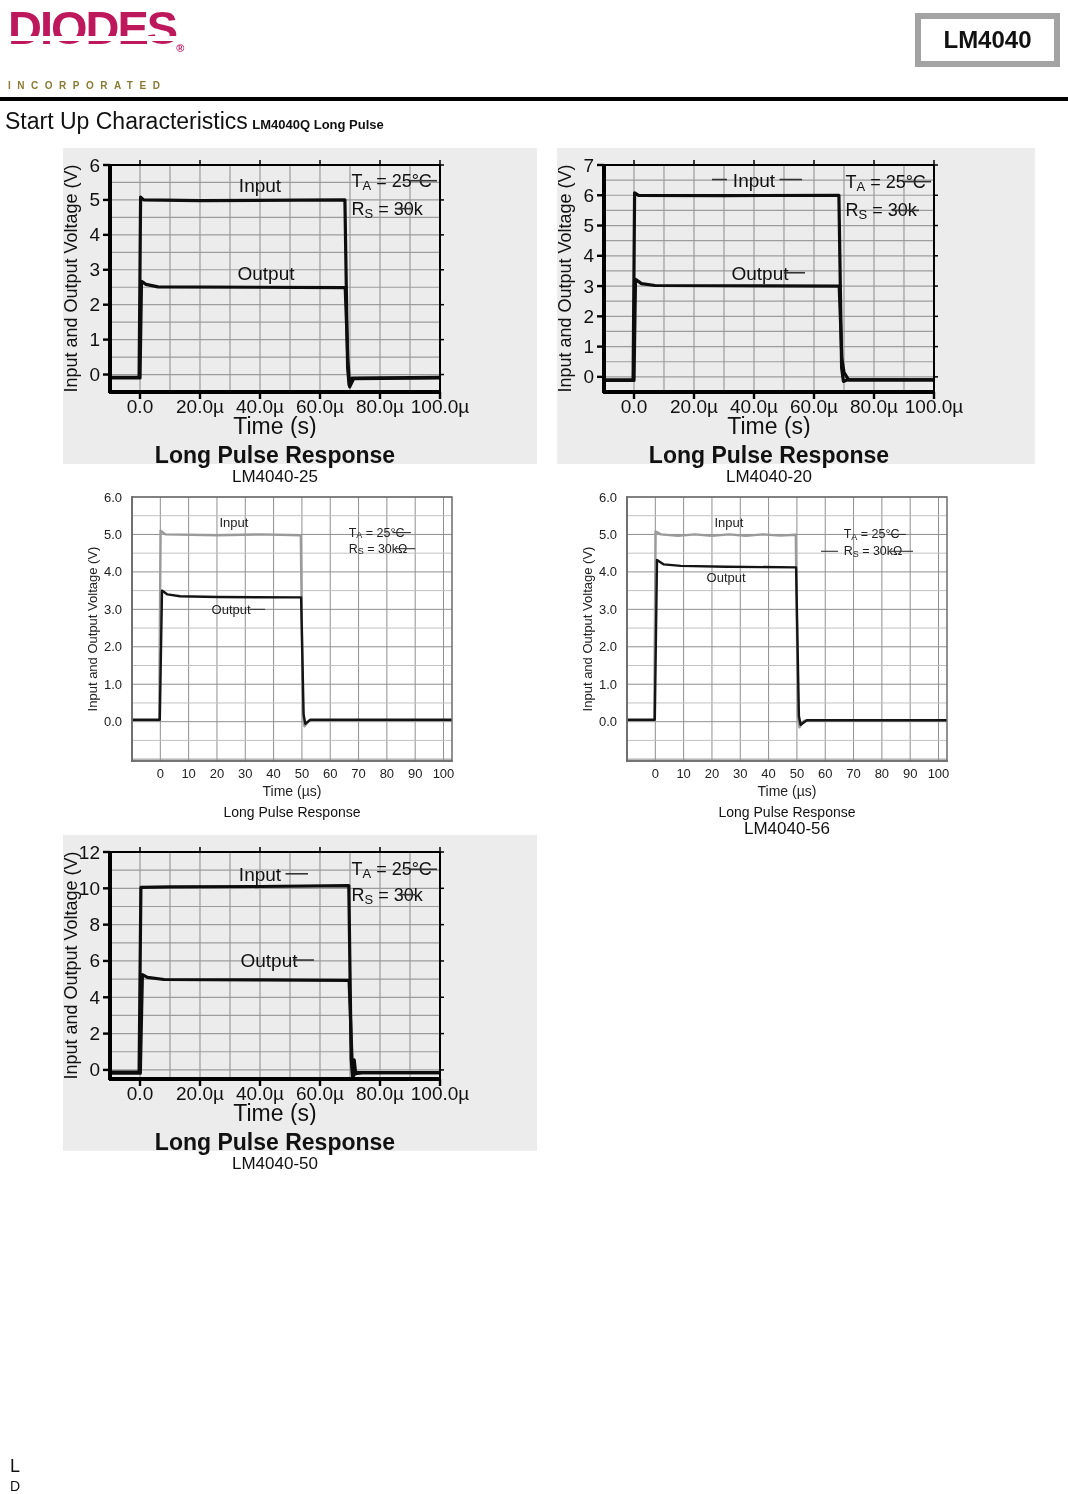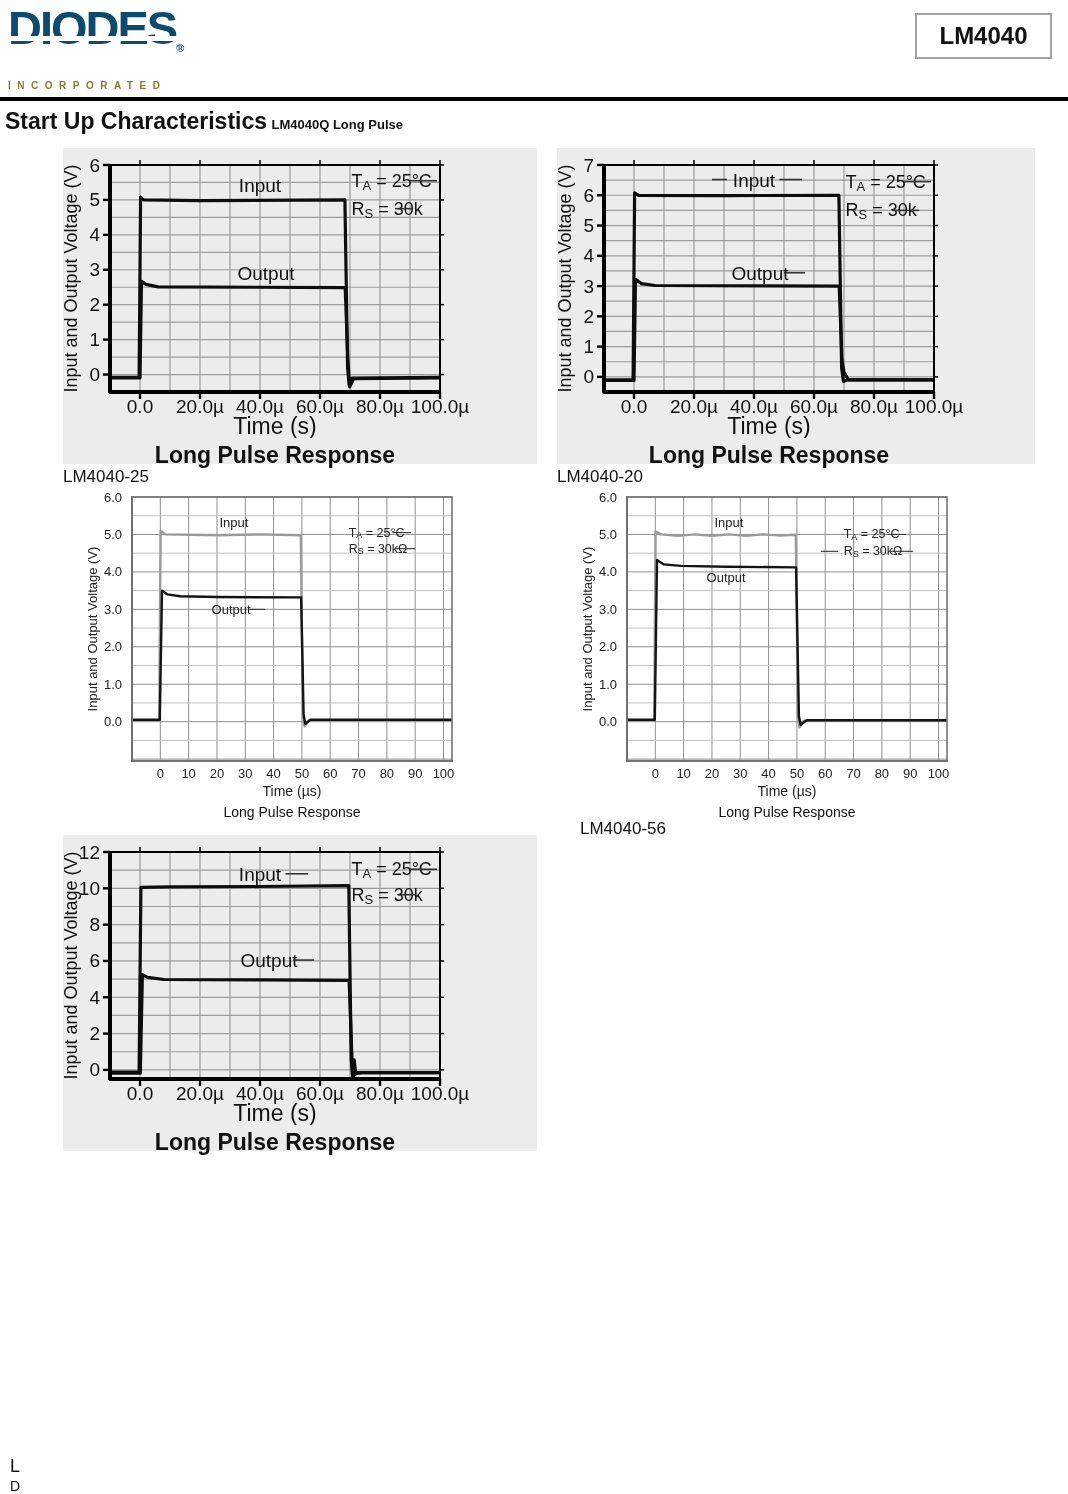--- a/index.html
+++ b/index.html
@@ -3,38 +3,38 @@
 <meta charset="utf-8">
 <style>
   html,body{margin:0;padding:0;background:#fff;}
   body{font-family:"Liberation Sans", sans-serif; color:#111;}
   .page{position:relative;width:1068px;height:1494px;background:#fff;overflow:hidden;}
   svg{font-family:"Liberation Sans", sans-serif;}
 
   
   .logo{position:absolute;left:8px;top:4px;width:230px;}
   .logo-word{position:relative;display:inline-block;font-weight:bold;font-size:47px;line-height:48px;
-             letter-spacing:-2px;color:#0c4a6e;font-stretch:condensed;}
+             letter-spacing:-2px;color:#be185d;font-stretch:condensed;}
   .logo-word .stripe{position:absolute;left:0;top:47%;width:96%;height:5px;background:#fff;}
   .logo-word .reg{font-size:11px;letter-spacing:0;vertical-align:-8px;}
   .logo-sub{font-size:10px;font-weight:bold;letter-spacing:6.5px;color:#8a7a35;margin-top:8px;}
-  .part-box{position:absolute;left:915px;top:13px;width:133px;height:42px;border:2px solid #a3a3a3;
+  .part-box{position:absolute;left:915px;top:13px;width:133px;height:42px;border:6px solid #a3a3a3;
             display:flex;align-items:center;justify-content:center;font-weight:bold;font-size:24px;}
   .rule{position:absolute;left:0;top:97px;width:1068px;height:4px;background:#000;}
   .heading{position:absolute;left:5px;top:108px;width:1000px;white-space:nowrap;}
-  .heading .h-main{font-weight:bold;font-size:23px;text-align:right;}
+  .heading .h-main{font-weight:normal;font-size:23px;text-align:right;}
   .heading .h-sub{font-weight:bold;font-size:13px;}
 
   
   .panel{position:absolute;}
   .panel.gray{background:#ececec;}
   .panel.white{background:#fff;}
   .gtitle{width:424px;text-align:center;font-weight:bold;font-size:23px;line-height:26px;}
   .wtitle{width:360px;margin-left:27px;text-align:center;font-size:14px;line-height:16px;}
-  .caption{position:absolute;font-size:17px;line-height:19px;}
+  .caption{position:absolute;text-align:center;font-size:17px;line-height:19px;}
 
   .footer-frag{position:absolute;left:10px;}
   .footer-frag.l1{top:1456px;font-size:18px;}
   .footer-frag.l2{top:1478px;font-size:14px;}
 </style>
 </head>
 <body>
 
 <div class="page">
 
@@ -441,17 +441,18 @@
         <text x="206" y="125.052" text-anchor="middle" dominant-baseline="central" font-size="19" fill="#111"><tspan>Output</tspan></text>
         <text x="288.5" y="34.25199999999998" text-anchor="start" dominant-baseline="central" font-size="18" fill="#111"><tspan>T</tspan><tspan dy="3.96" font-size="12.959999999999999">A</tspan><tspan dy="-3.96"> = 25°C</tspan></text>
         <text x="288.5" y="59.67599999999999" text-anchor="start" dominant-baseline="central" font-size="18" fill="#111"><tspan>R</tspan><tspan dy="3.96" font-size="12.959999999999999">S</tspan><tspan dy="-3.96"> = 30k</tspan></text>
         <line x1="222.5" y1="38.79199999999997" x2="245" y2="38.79199999999997" stroke="#333" stroke-width="1.6"></line>
         <line x1="230" y1="125.052" x2="251" y2="125.052" stroke="#333" stroke-width="1.6"></line>
         <line x1="347" y1="34.25199999999998" x2="374" y2="34.25199999999998" stroke="#333" stroke-width="1.6"></line>
         <line x1="335" y1="59.67599999999999" x2="353" y2="59.67599999999999" stroke="#333" stroke-width="1.6"></line>
       </svg>
     <div class="gtitle">Long Pulse Response</div>
   </div>
+  <div class="caption" style="left:63px;top:1154px;width:424px">LM4040-50</div>
 
   <div class="footer-frag l1">L</div>
   <div class="footer-frag l2">D</div>
 
 </div>
 
 </body></html>

